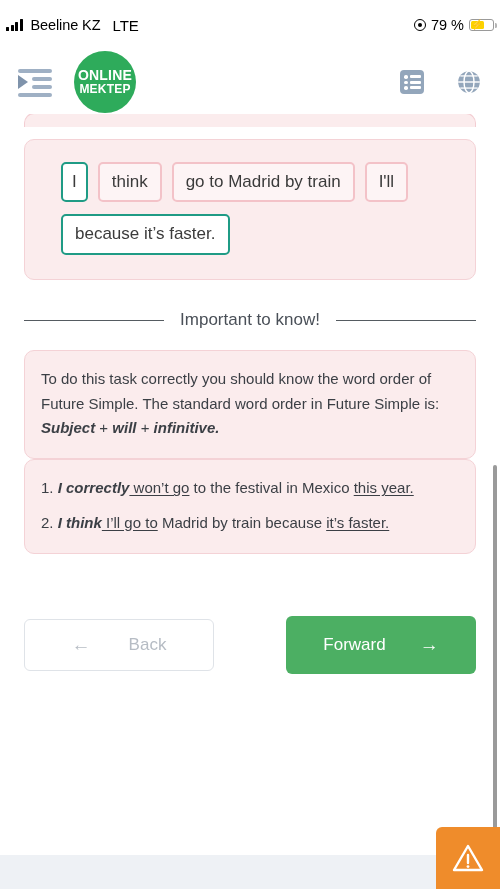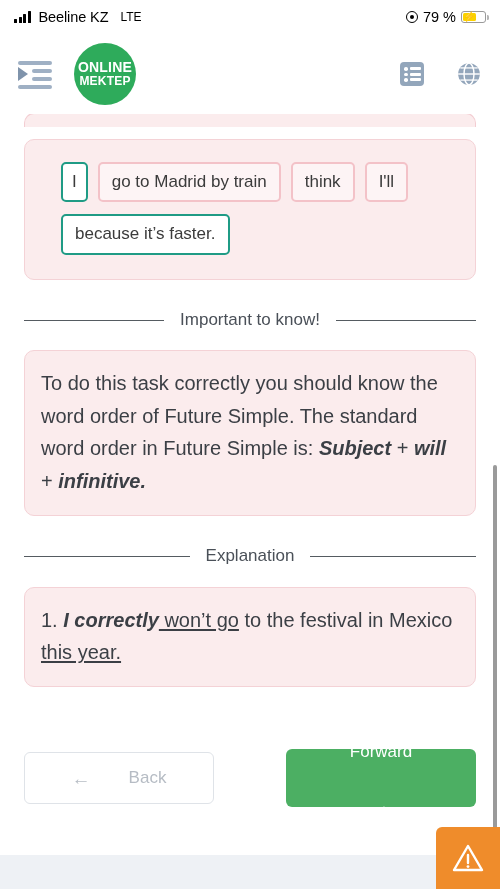--- a/index.html
+++ b/index.html
@@ -14,33 +14,34 @@
     width: 500px; height: 889px;
     background: #ffffff;
     overflow: hidden;
   }
 
   
   .statusbar {
     height: 34px;
     display: flex;
     align-items: center;
-    padding: 0 14px;
+    padding: 0 6px;
     background: #ffffff;
     position: relative;
+    margin-top: 8px;
   }
   .sb-left { display: flex; align-items: center; gap: 8px; }
   .sb-signal { display: flex; align-items: flex-end; gap: 1.5px; height: 12px; }
   .sb-signal i { display: block; width: 3px; background: #000; border-radius: 0.5px; }
   .sb-signal i:nth-child(1) { height: 4px; }
   .sb-signal i:nth-child(2) { height: 6px; }
   .sb-signal i:nth-child(3) { height: 9px; }
   .sb-signal i:nth-child(4) { height: 12px; }
   .sb-carrier { font-size: 14.5px; color: #000; letter-spacing: -0.1px; }
-  .sb-net { font-size: 12px; color: #000; margin-left: 4px; }
+  .sb-net { font-size: 15px; color: #000; margin-left: 4px; }
   .sb-time {
     position: absolute; left: 0; right: 0; text-align: center;
     font-size: 15px; font-weight: bold; color: #000; letter-spacing: -0.2px;
   }
   .sb-right {
     margin-left: auto; display: flex; align-items: center; gap: 5px;
     position: relative; z-index: 2;
   }
   .sb-loc {
     width: 12px; height: 12px; border: 1.4px solid #000; border-radius: 50%;
@@ -171,21 +172,21 @@
     font-size: 17px; color: #4a5058; text-align: center;
     max-width: 170px; line-height: 1.45;
   }
 
   
   .pink-box {
     background: #fbeced;
     border: 1px solid #f4d2d6;
     border-radius: 10px;
     padding: 16px 16px 18px 16px;
-    font-size: 20px;
+    font-size: 15px;
     color: #3b3f45;
     line-height: 1.62;
   }
   .pink-box b { font-weight: bold; font-style: italic; }
   .pink-box u { text-decoration: underline; text-underline-offset: 2px; }
   .pink-box p + p { margin-top: 10px; }
   .plus { font-style: normal; font-weight: normal; }
 
   
   .navrow {
@@ -197,21 +198,21 @@
     border: 1px solid #dfe3e8; border-radius: 6px;
     background: #ffffff;
     display: flex; align-items: center; justify-content: center; gap: 38px;
     color: #b6bcc4; font-size: 17px; cursor: pointer;
   }
   .btn-forward {
     width: 190px; height: 58px;
     border: none; border-radius: 6px;
     background: #4caf63;
     display: flex; align-items: center; justify-content: center; gap: 34px;
-    color: #ffffff; font-size: 17px; cursor: pointer; flex-direction: column;
+    color: #ffffff; font-size: 17px; cursor: pointer;
   }
   .arrow { font-size: 19px; line-height: 1; }
 
   
   .scrollbar {
     position: absolute; right: 3px; top: 465px;
     width: 4px; height: 390px;
     background: #9a9a9a; border-radius: 2px;
   }
 
@@ -290,47 +291,43 @@
     </div>
   </div>
 
   <div class="content">
 
     <div class="card-cut"></div>
 
     <div class="answer-card">
       <div class="chip-row">
         <div class="chip teal narrow">I</div>
+        <div class="chip pink">think</div>
         <div class="chip pink">go to Madrid by train</div>
-        <div class="chip pink">think</div>
         <div class="chip pink">I'll</div>
       </div>
       <div class="chip-row" style="margin-top:12px">
         <div class="chip teal">because it’s faster.</div>
       </div>
     </div>
 
     <div class="divider">
       <div class="bar"></div>
       <div class="txt">Important to know!</div>
       <div class="bar"></div>
     </div>
 
     <div class="pink-box">
       <span>To do this task correctly you should know the word order of Future Simple. The standard word order in Future Simple is: </span><b>Subject</b><span class="plus"> + </span><b>will</b><span class="plus"> + </span><b>infinitive.</b>
     </div>
 
-    <div class="divider">
-      <div class="bar"></div>
-      <div class="txt">Explanation</div>
-      <div class="bar"></div>
-    </div>
 
     <div class="pink-box">
       <p><span>1. </span><b>I correctly</b><u> won’t go</u><span> to the festival in Mexico </span><u>this year.</u></p>
+      <p><span>2. </span><b>I think</b><u> I’ll go to</u><span> Madrid by train because </span><u>it’s faster.</u></p>
     </div>
 
     <div class="navrow">
       <div class="btn-back">
         <span class="arrow">←</span>
         <span>Back</span>
       </div>
       <div class="btn-forward">
         <span>Forward</span>
         <span class="arrow">→</span>

